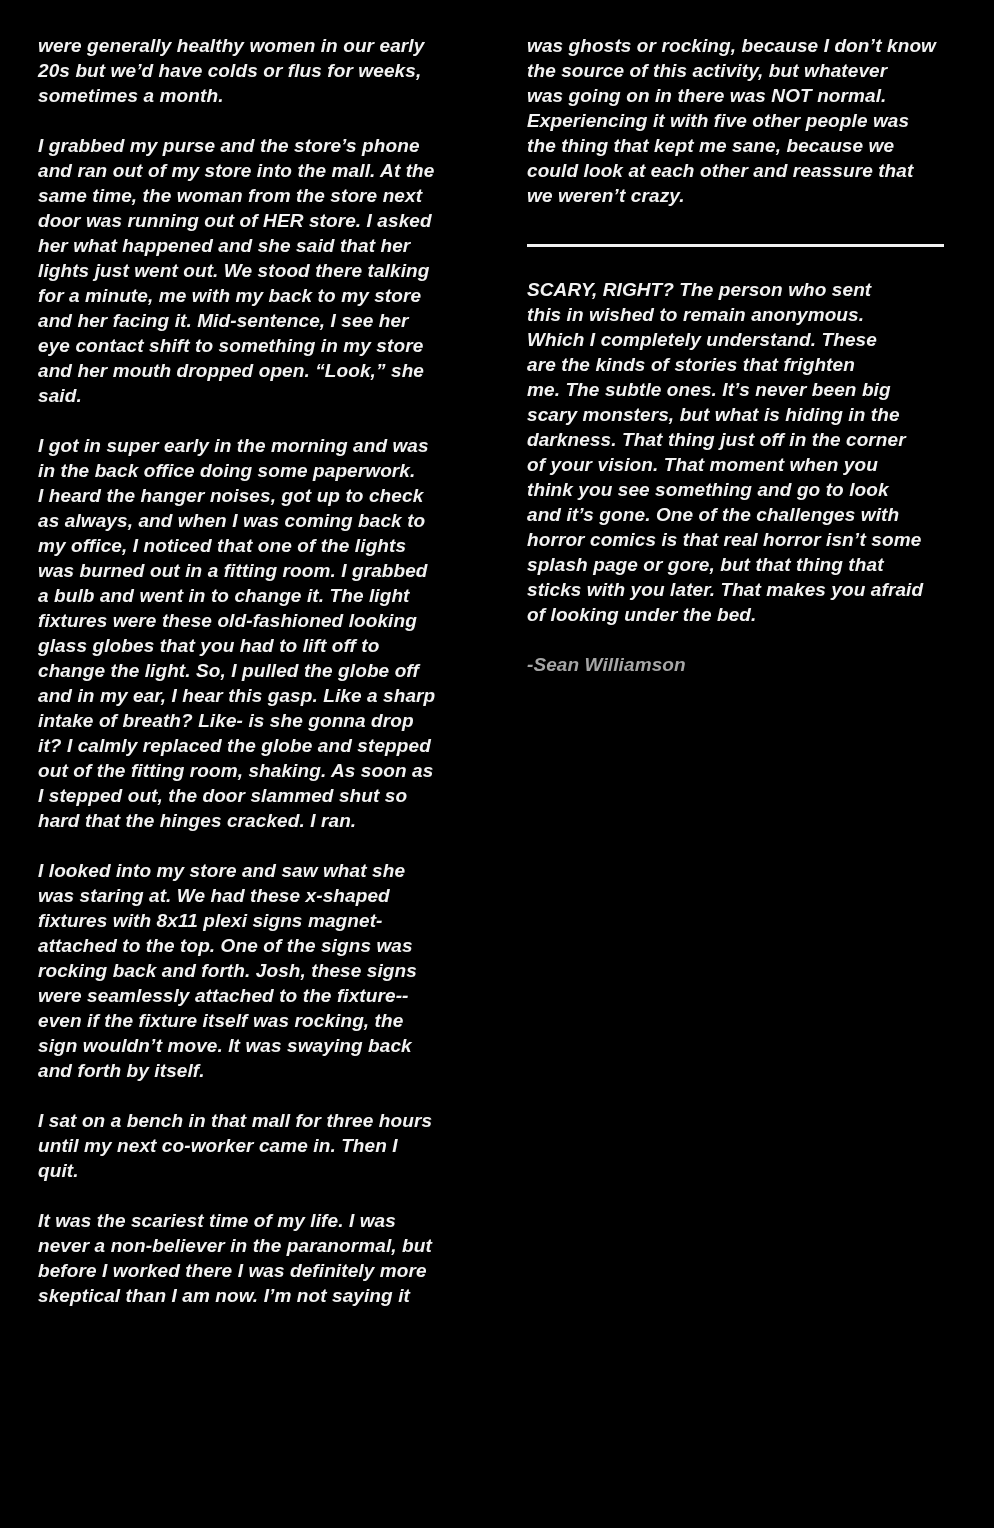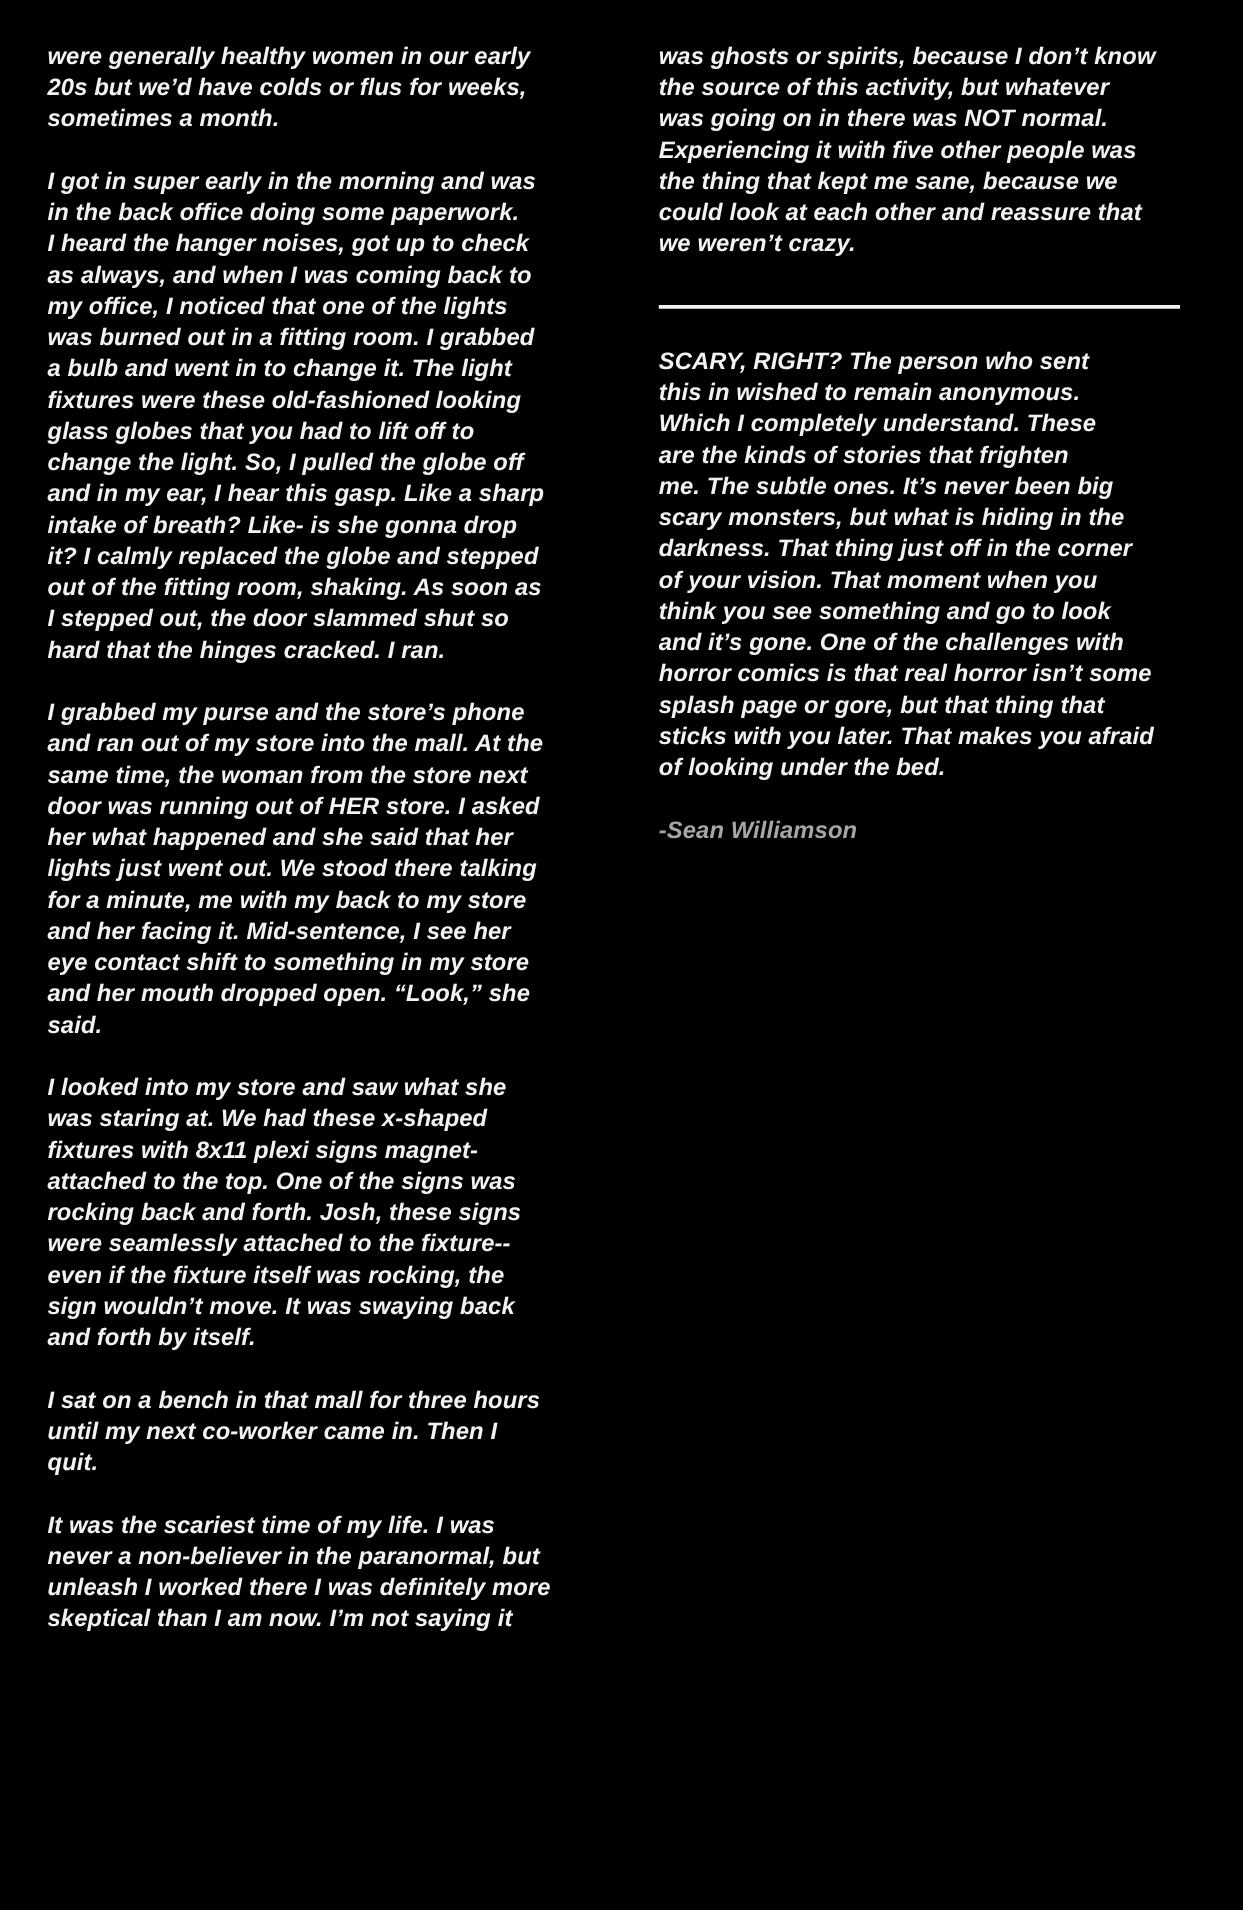--- a/index.html
+++ b/index.html
@@ -41,67 +41,67 @@
 </style>
 </head>
 <body>
 
 <div class="page">
 
   <div class="col left">
     <p class="para">were generally healthy women in our early
 20s but we’d have colds or flus for weeks,
 sometimes a month.</p>
+    <p class="para">I grabbed my purse and the store’s phone
+and ran out of my store into the mall. At the
+same time, the woman from the store next
+door was running out of HER store. I asked
+her what happened and she said that her
+lights just went out. We stood there talking
+for a minute, me with my back to my store
+and her facing it. Mid-sentence, I see her
+eye contact shift to something in my store
+and her mouth dropped open. “Look,” she
+said.</p>
     <p class="para">I got in super early in the morning and was
 in the back office doing some paperwork.
 I heard the hanger noises, got up to check
 as always, and when I was coming back to
 my office, I noticed that one of the lights
 was burned out in a fitting room. I grabbed
 a bulb and went in to change it. The light
 fixtures were these old-fashioned looking
 glass globes that you had to lift off to
 change the light. So, I pulled the globe off
 and in my ear, I hear this gasp. Like a sharp
 intake of breath? Like- is she gonna drop
 it? I calmly replaced the globe and stepped
 out of the fitting room, shaking. As soon as
 I stepped out, the door slammed shut so
 hard that the hinges cracked. I ran.</p>
-    <p class="para">I grabbed my purse and the store’s phone
-and ran out of my store into the mall. At the
-same time, the woman from the store next
-door was running out of HER store. I asked
-her what happened and she said that her
-lights just went out. We stood there talking
-for a minute, me with my back to my store
-and her facing it. Mid-sentence, I see her
-eye contact shift to something in my store
-and her mouth dropped open. “Look,” she
-said.</p>
     <p class="para">I looked into my store and saw what she
 was staring at. We had these x-shaped
 fixtures with 8x11 plexi signs magnet-
 attached to the top. One of the signs was
 rocking back and forth. Josh, these signs
 were seamlessly attached to the fixture--
 even if the fixture itself was rocking, the
 sign wouldn’t move. It was swaying back
 and forth by itself.</p>
     <p class="para">I sat on a bench in that mall for three hours
 until my next co-worker came in. Then I
 quit.</p>
     <p class="para">It was the scariest time of my life. I was
 never a non-believer in the paranormal, but
-unleash I worked there I was definitely more
+before I worked there I was definitely more
 skeptical than I am now. I’m not saying it</p>
   </div>
 
   <div class="col right">
-    <p class="para">was ghosts or spirits, because I don’t know
+    <p class="para">was ghosts or rocking, because I don’t know
 the source of this activity, but whatever
 was going on in there was NOT normal.
 Experiencing it with five other people was
 the thing that kept me sane, because we
 could look at each other and reassure that
 we weren’t crazy.</p>
     <hr class="divider">
     <p class="para">SCARY, RIGHT? The person who sent
 this in wished to remain anonymous.
 Which I completely understand. These

